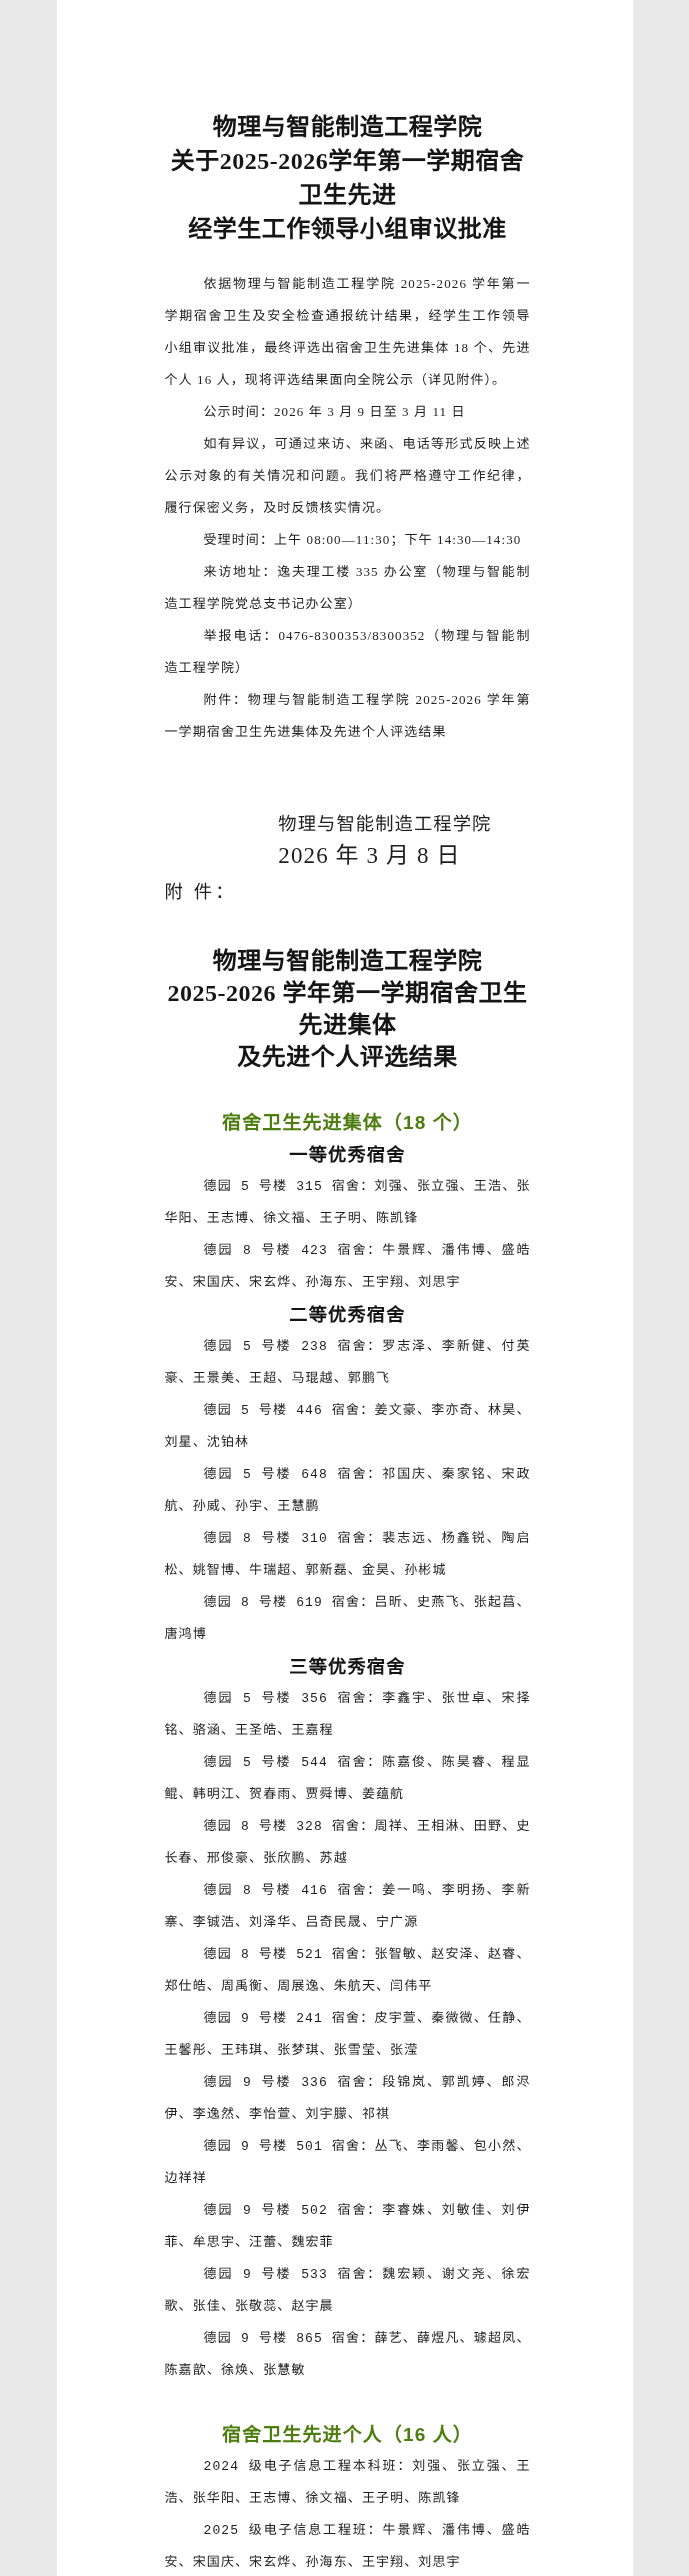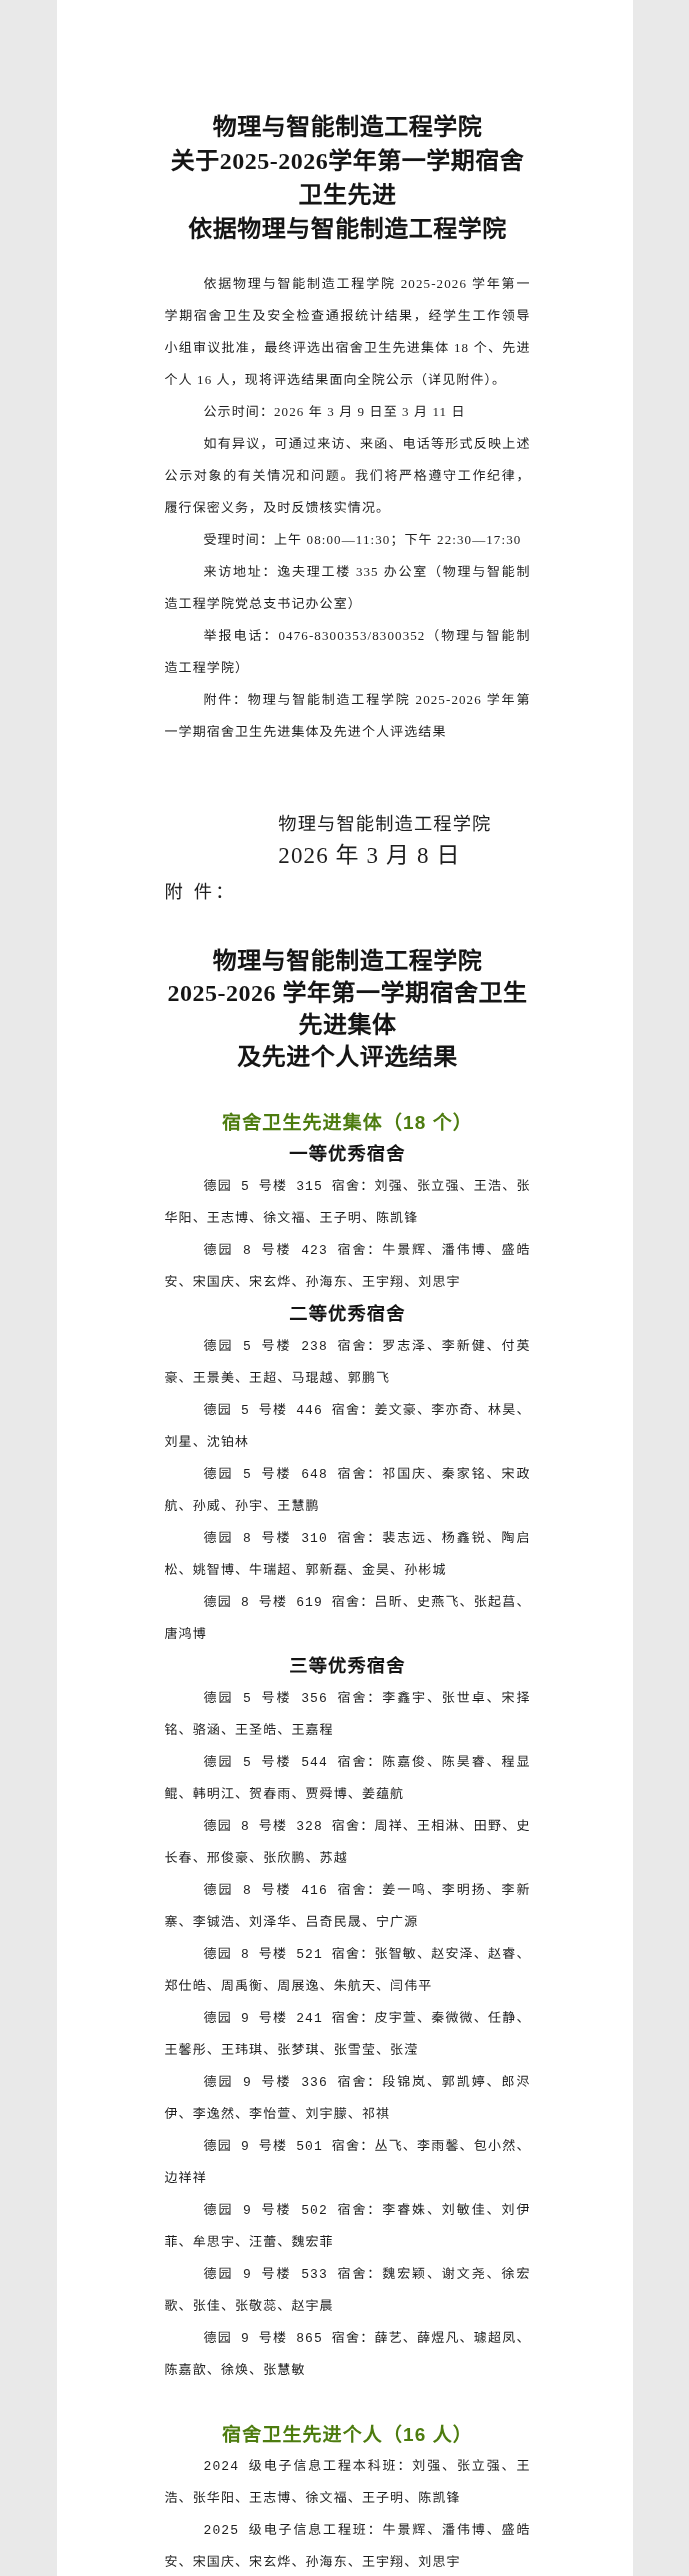--- a/index.html
+++ b/index.html
@@ -73,47 +73,47 @@
     font-family:"Liberation Sans","DejaVu Sans",sans-serif;
     font-weight:700;
     font-size:19px;
     line-height:32px;
     letter-spacing:1.1px;
     color:#4d7c0f;
   }
   .tier-heading{
     margin:0;
     text-align:center;
-    font-family:Liberation Mono, monospace;
+    font-family:Liberation Sans, sans-serif;
     font-weight:700;
     font-size:18.3px;
     line-height:32px;
     letter-spacing:1.1px;
     color:#141414;
   }
   .dorm-list{margin:0;font-family:Liberation Mono, monospace;}
   .individual-gap{margin-top:32px;}
 </style>
 </head>
 <body>
 
 <div class="page">
 
   <header class="main-title">
     <div class="title-line">物理与智能制造工程学院</div>
     <div class="title-line">关于2025-2026学年第一学期宿舍卫生先进</div>
-    <div class="title-line">依据物理与智能制造工程学院</div>
+    <div class="title-line">经学生工作领导小组审议批准</div>
   </header>
 
 
   <div class="body-block">
       <p class="body-par">依据物理与智能制造工程学院 2025-2026 学年第一学期宿舍卫生及安全检查通报统计结果，经学生工作领导小组审议批准，最终评选出宿舍卫生先进集体 18 个、先进个人 16 人，现将评选结果面向全院公示（详见附件）。</p>
       <p class="body-par">公示时间：2026 年 3 月 9 日至 3 月 11 日</p>
       <p class="body-par">如有异议，可通过来访、来函、电话等形式反映上述公示对象的有关情况和问题。我们将严格遵守工作纪律，履行保密义务，及时反馈核实情况。</p>
-      <p class="body-par">受理时间：上午 08:00—11:30；下午 22:30—17:30</p>
+      <p class="body-par">受理时间：上午 08:00—11:30；下午 14:30—14:30</p>
       <p class="body-par">来访地址：逸夫理工楼 335 办公室（物理与智能制造工程学院党总支书记办公室）</p>
       <p class="body-par">举报电话：0476-8300353/8300352（物理与智能制造工程学院）</p>
       <p class="body-par">附件：物理与智能制造工程学院 2025-2026 学年第一学期宿舍卫生先进集体及先进个人评选结果</p>
     </div>
 
   <div class="signature">物理与智能制造工程学院</div>
   <div class="sign-date">2026 年 3 月 8 日</div>
 
   <div class="attachment-label">附 件：</div>
 

